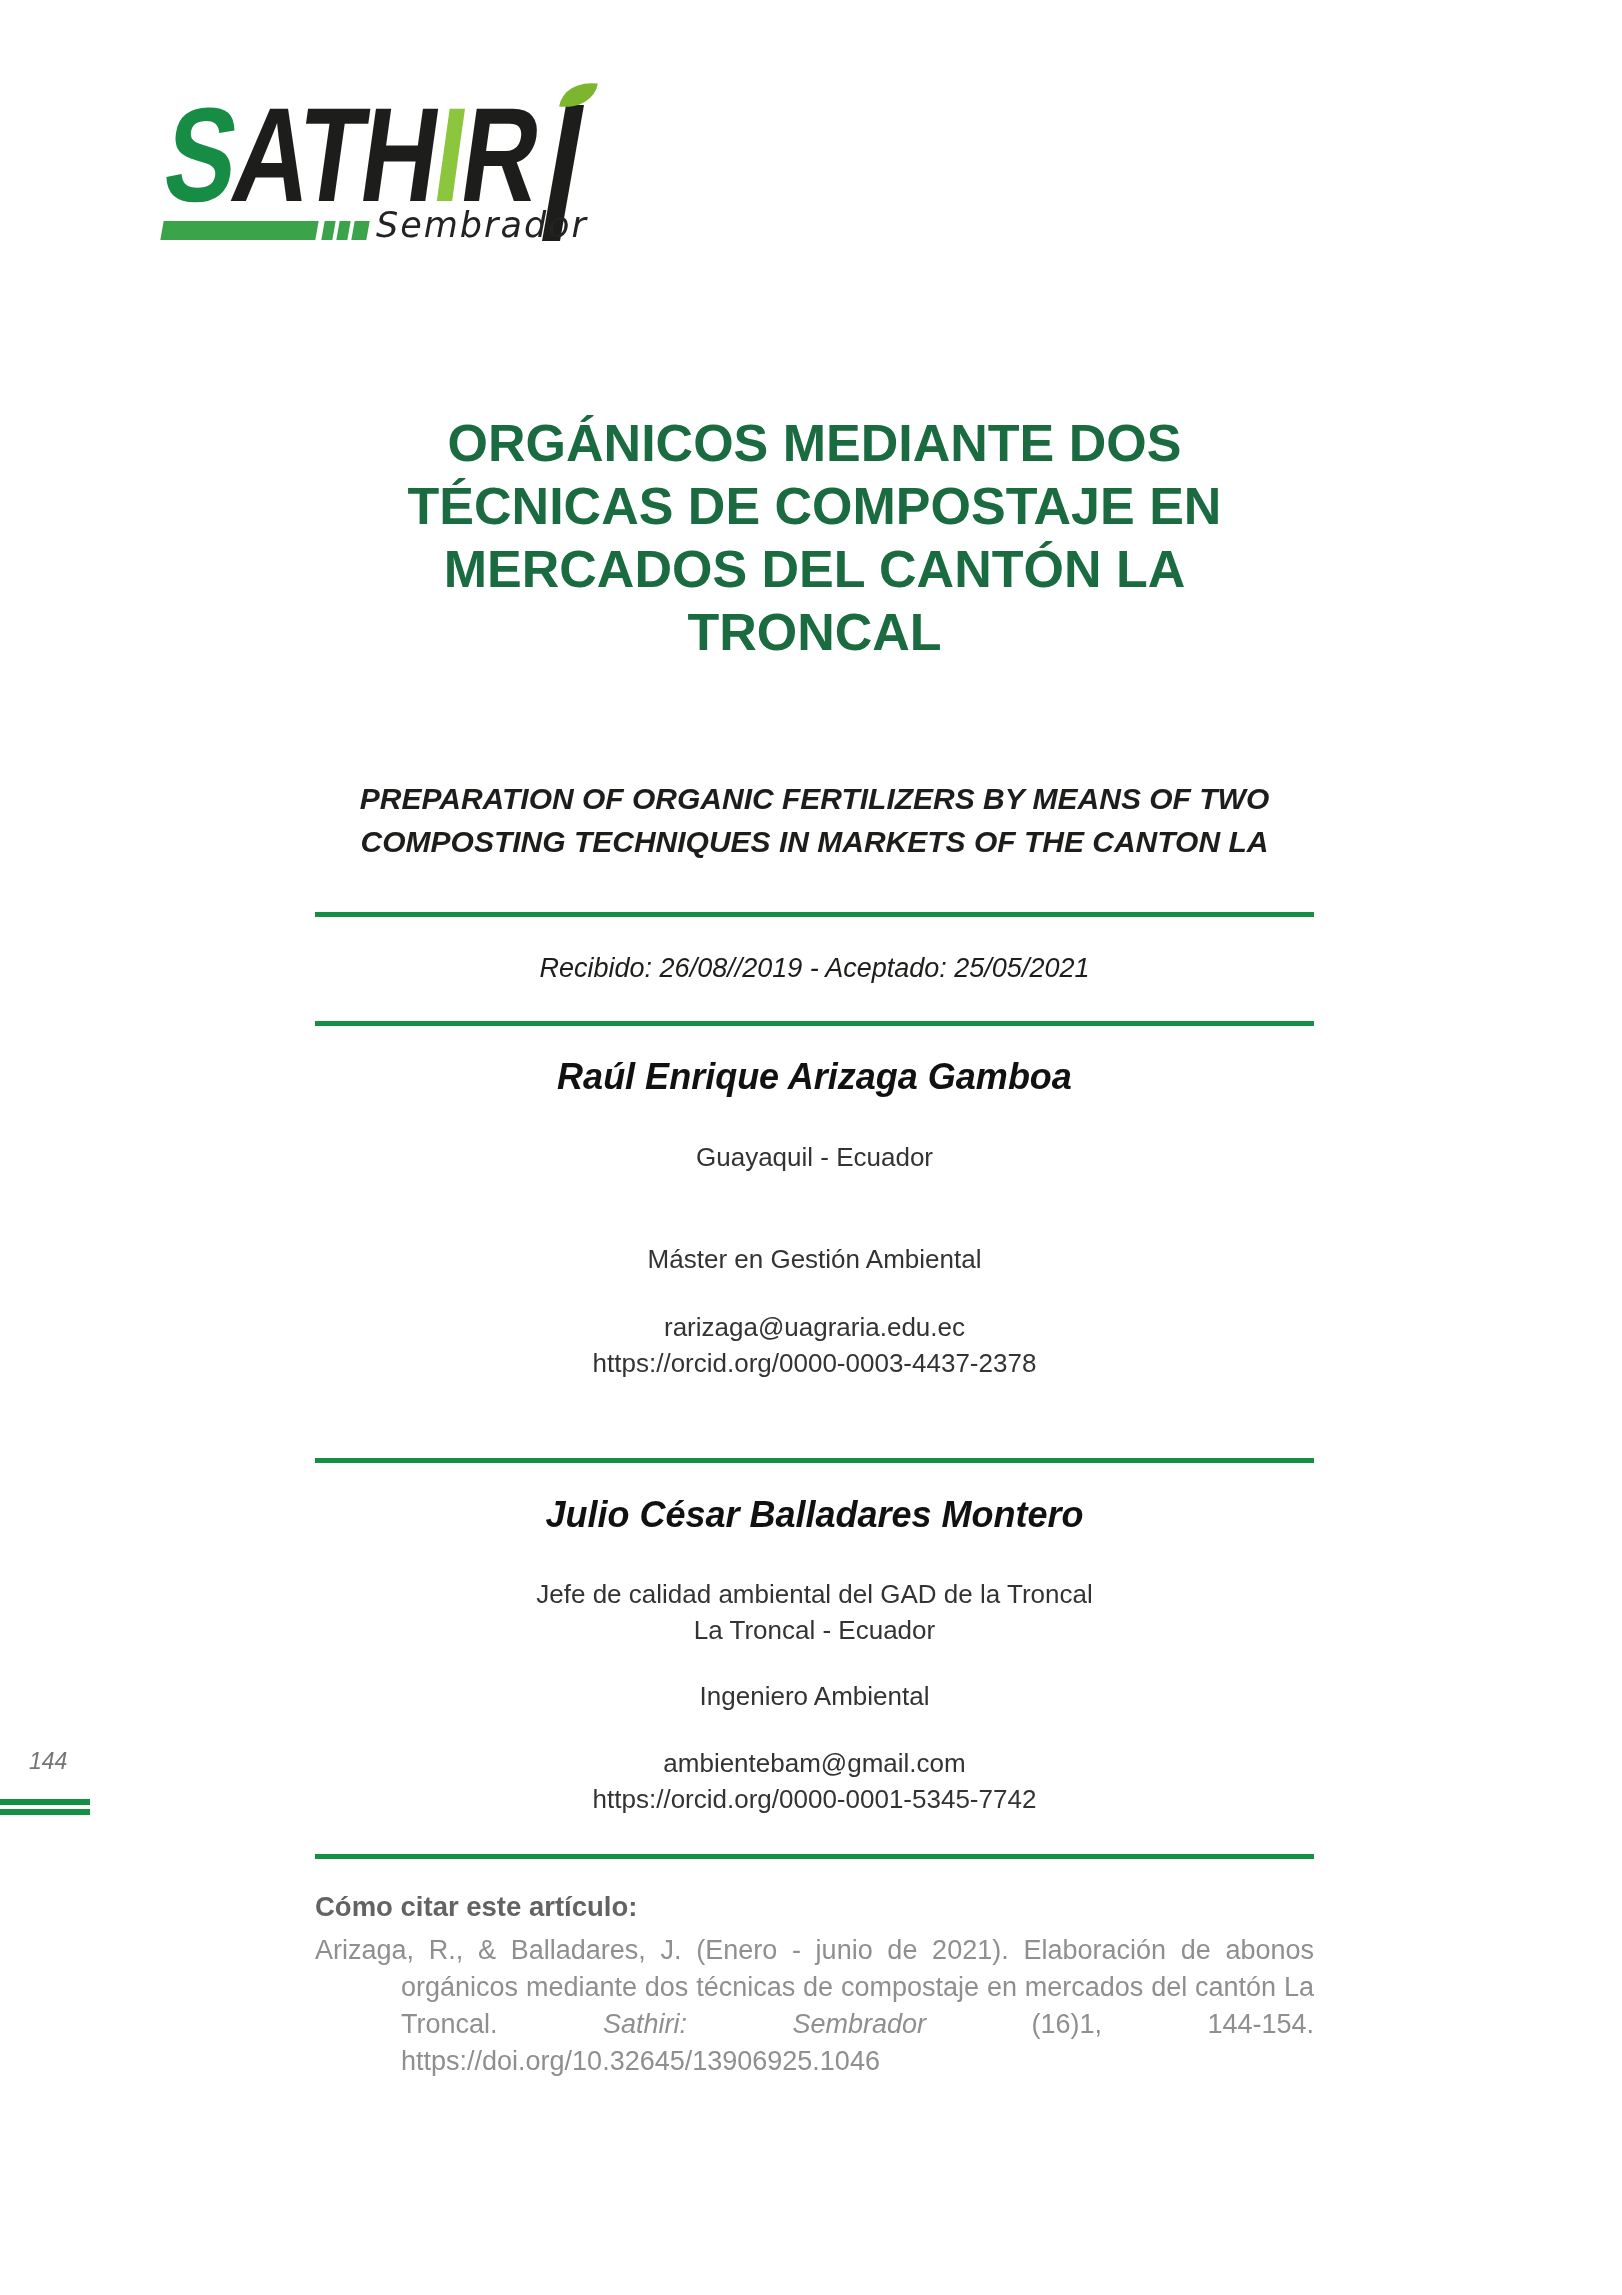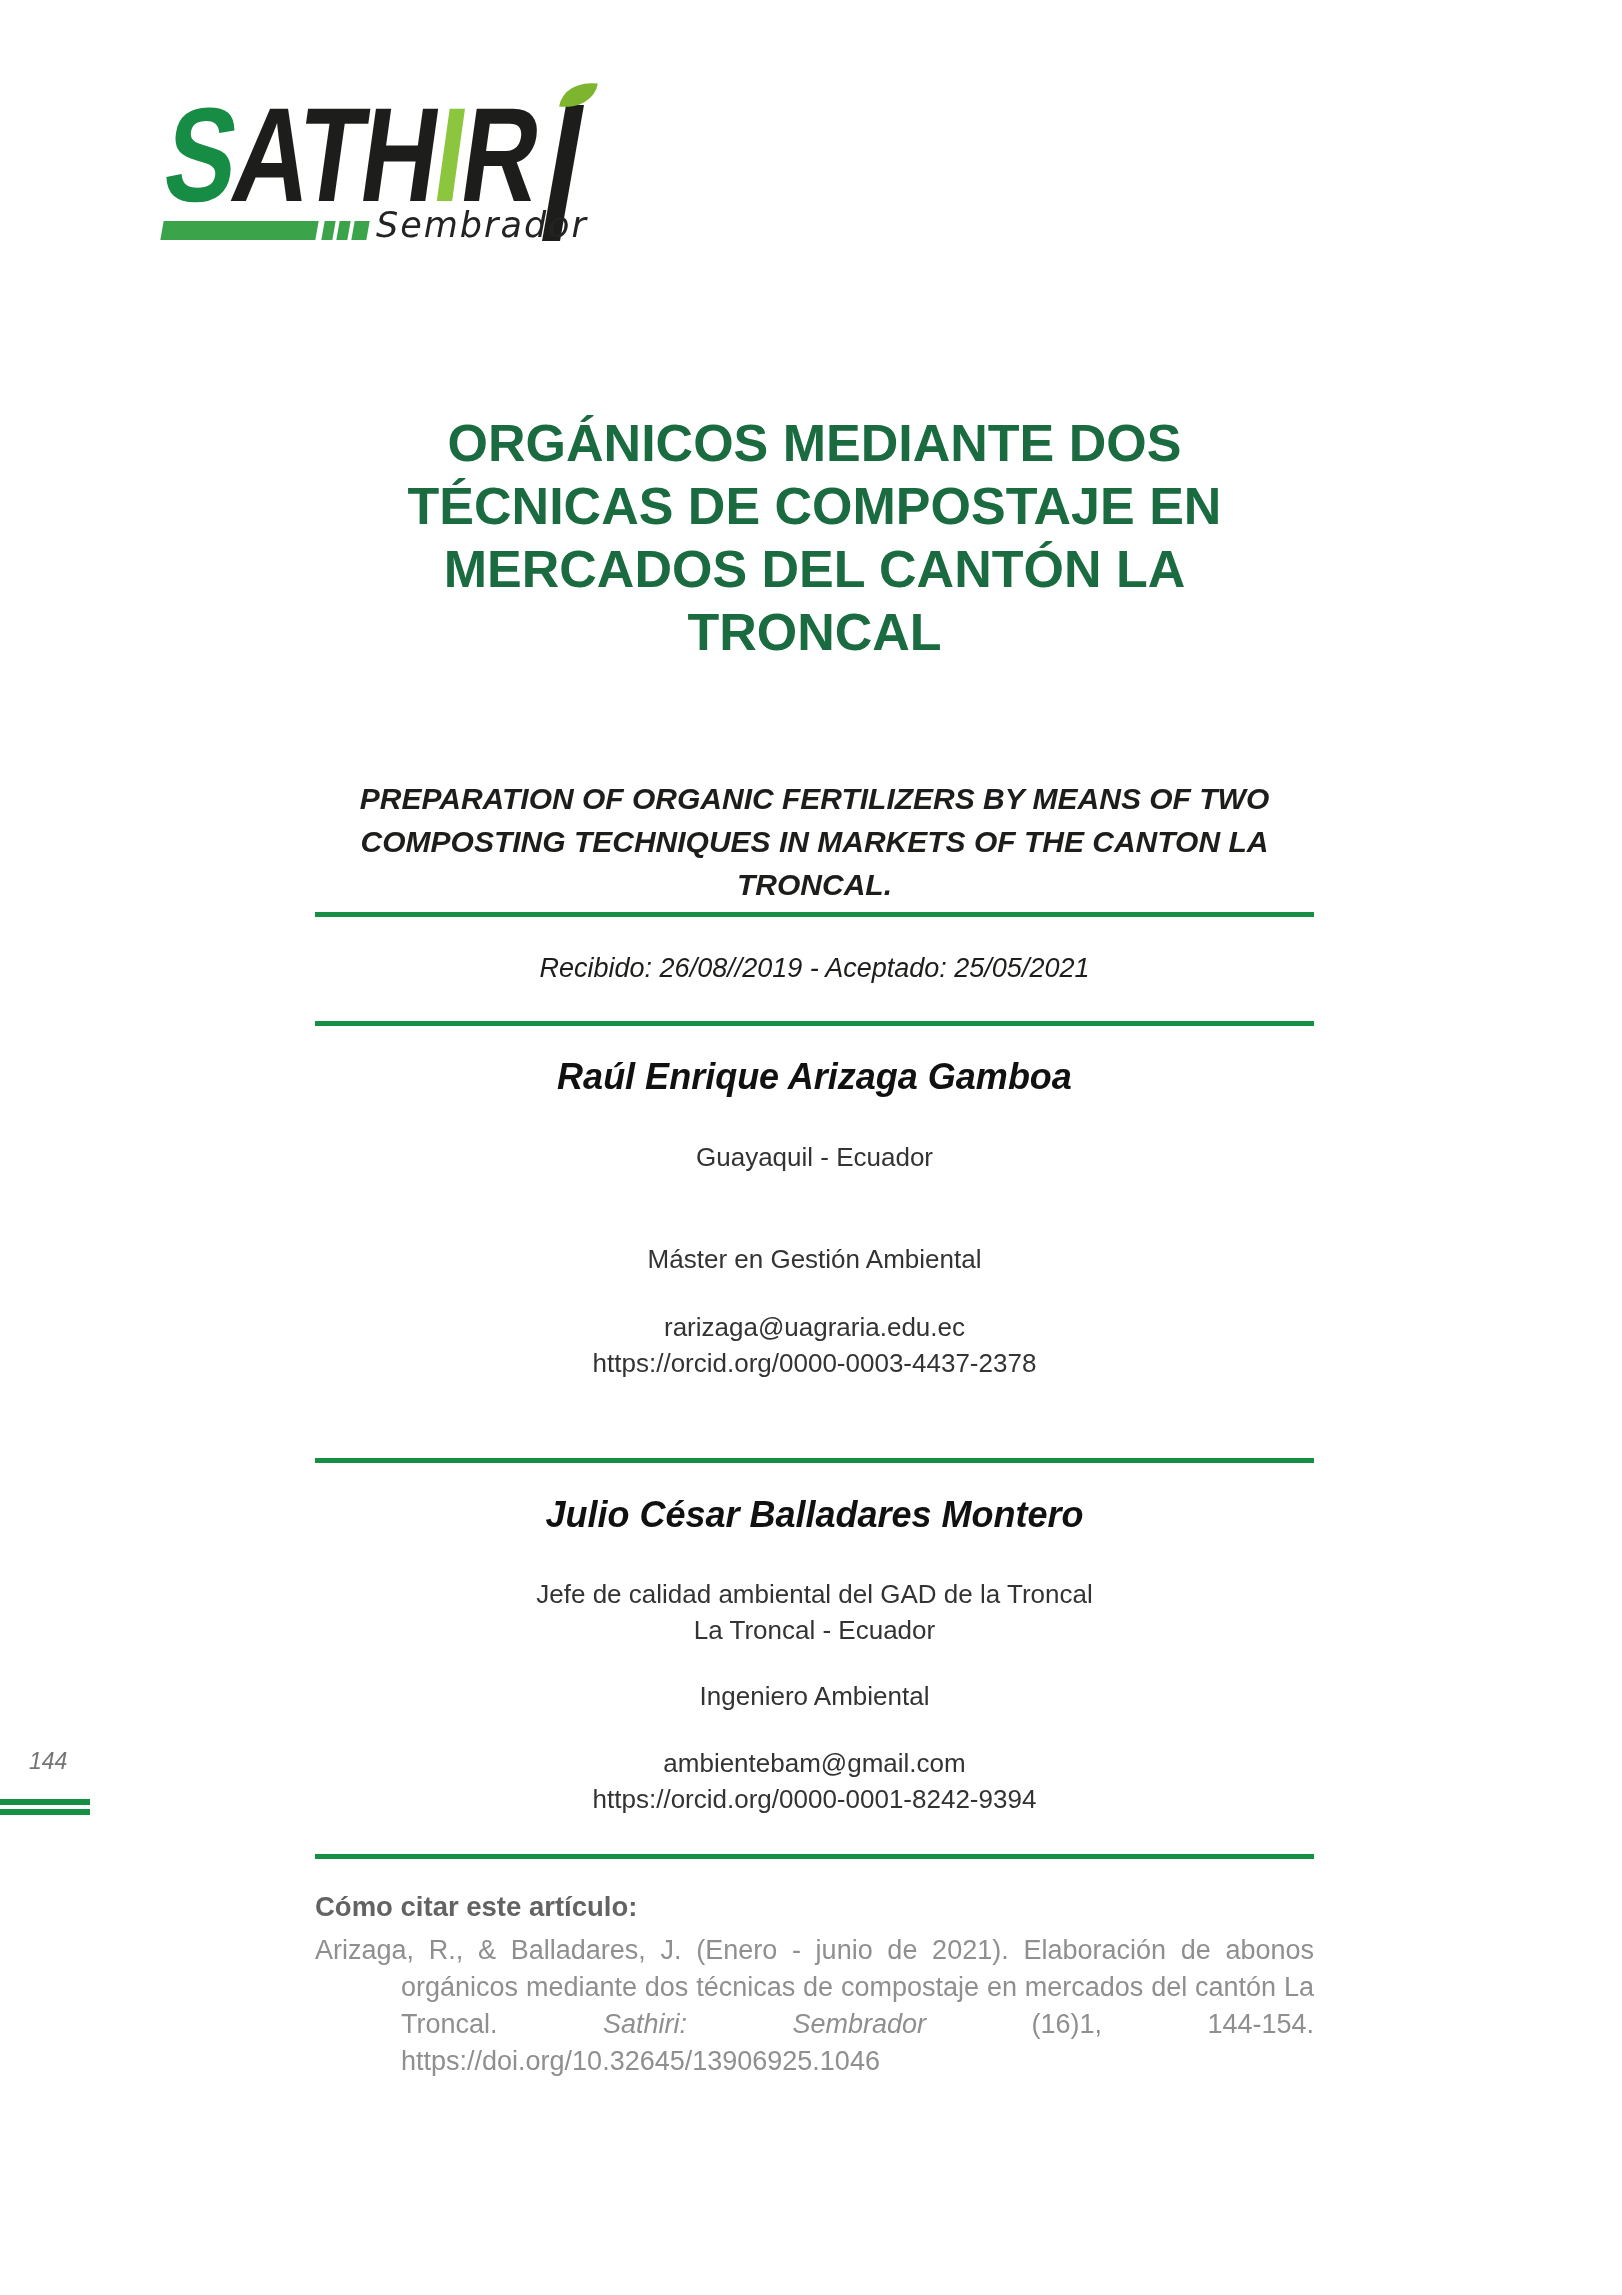--- a/index.html
+++ b/index.html
@@ -88,21 +88,20 @@
 <div class="abs col center title-es">
   <div>ORGÁNICOS MEDIANTE DOS</div>
   <div>TÉCNICAS DE COMPOSTAJE EN</div>
   <div>MERCADOS DEL CANTÓN LA</div>
   <div>TRONCAL</div>
 </div>
 
 <div class="abs col center title-en">
   <div>PREPARATION OF ORGANIC FERTILIZERS BY MEANS OF TWO</div>
   <div>COMPOSTING TECHNIQUES IN MARKETS OF THE CANTON LA</div>
-  <div>TRONCAL.</div>
 </div>
 
 <div class="rule rule-1"></div>
 
 <div class="abs col center dates">Recibido: 26/08//2019 - Aceptado: 25/05/2021</div>
 
 <div class="rule rule-2"></div>
 
 <div class="abs col center author-name a1-name">Raúl Enrique Arizaga Gamboa</div>
 <div class="abs col center detail a1-aff">
@@ -114,21 +113,21 @@
 
 <div class="rule rule-3"></div>
 
 <div class="abs col center author-name a2-name">Julio César Balladares Montero</div>
 <div class="abs col center detail a2-aff">
   <div>Jefe de calidad ambiental del GAD de la Troncal</div>
   <div>La Troncal - Ecuador</div>
 </div>
 <div class="abs col center detail a2-deg">Ingeniero Ambiental</div>
 <div class="abs col center detail a2-email">ambientebam@gmail.com</div>
-<div class="abs col center detail a2-orcid">https://orcid.org/0000-0001-8242-9394</div>
+<div class="abs col center detail a2-orcid">https://orcid.org/0000-0001-5345-7742</div>
 
 <div class="rule rule-4"></div>
 
 <div class="folio">144</div>
 <div class="folio-line folio-line-1"></div>
 <div class="folio-line folio-line-2"></div>
 
 <div class="abs col cite-label">Cómo citar este artículo:</div>
 <div class="abs col cite-body"><span>Arizaga, R., &amp; Balladares, J. (Enero - junio de 2021). Elaboración de abonos orgánicos mediante dos técnicas de compostaje en mercados del cantón La Troncal. </span><i>Sathiri: Sembrador</i><span> (16)1, 144-154. https://doi.org/10.32645/13906925.1046</span></div>
 

